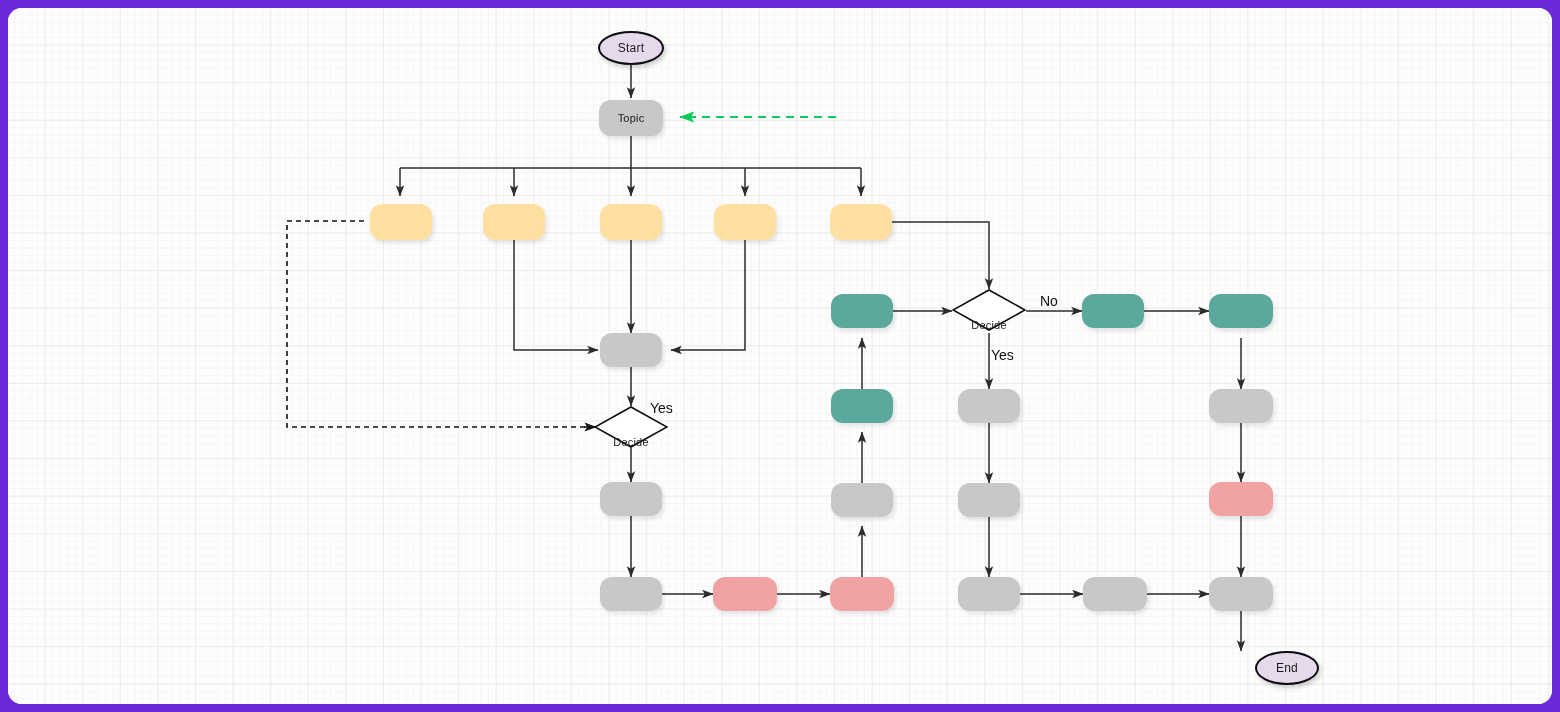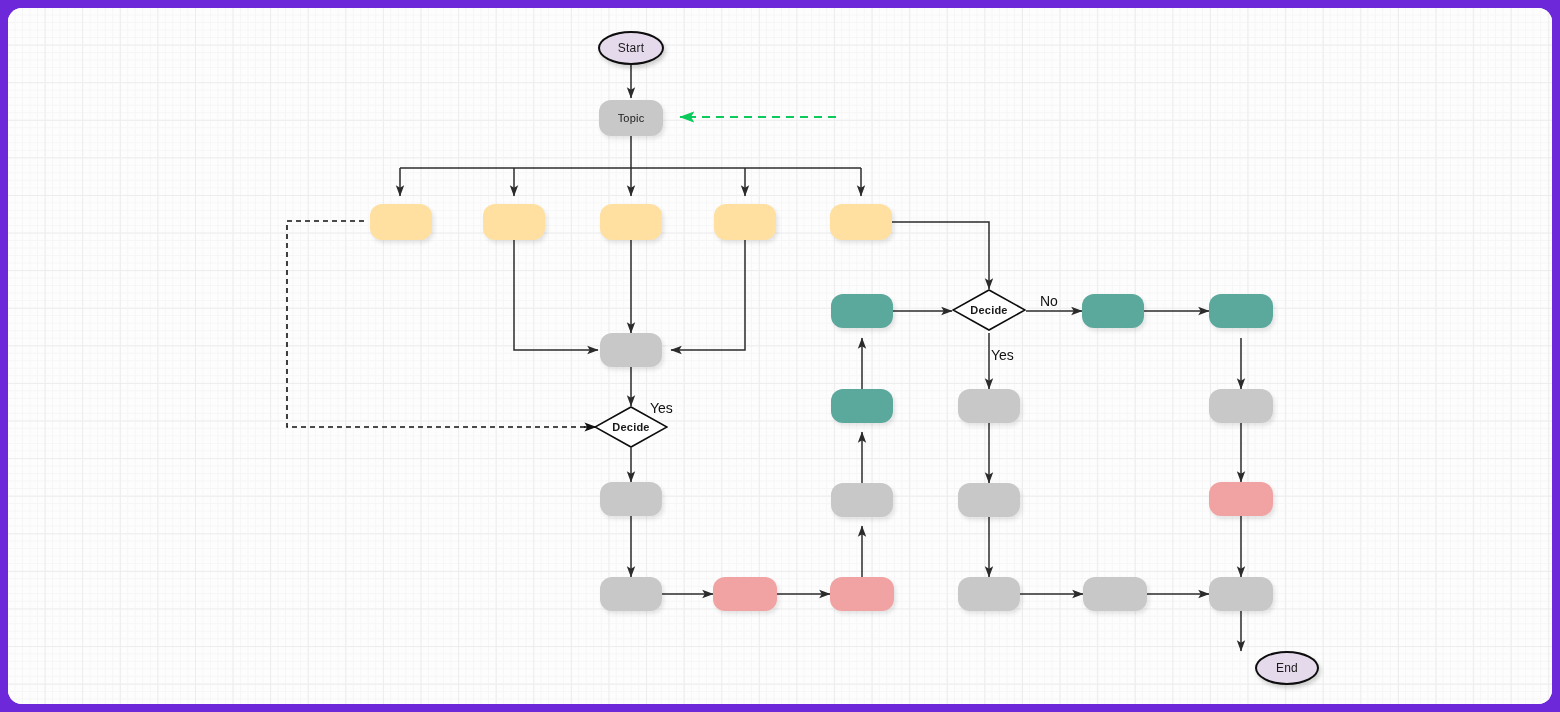--- a/index.html
+++ b/index.html
@@ -70,24 +70,23 @@
   }
   .node-label.big { font-size: 12px; }
   .node-terminal {
     border-radius: 50%;
     border: 2px solid #0d0d0d;
     box-shadow: 2px 3px 4px rgba(0,0,0,0.18);
   }
   .node-diamond-wrap {
     position: absolute;
     display: flex;
-    align-items: center;
+    align-items: flex-end;
     justify-content: center;
     pointer-events: auto;
-    font-weight: bold;
   }
   .node-diamond-wrap svg { position: absolute; inset: 0; }
   .node-diamond-wrap .node-label { position: relative; z-index: 2; }
   .edge-label {
     position: absolute;
     font-size: 14px;
     color: #111111;
     user-select: none;
     white-space: nowrap;
   }

